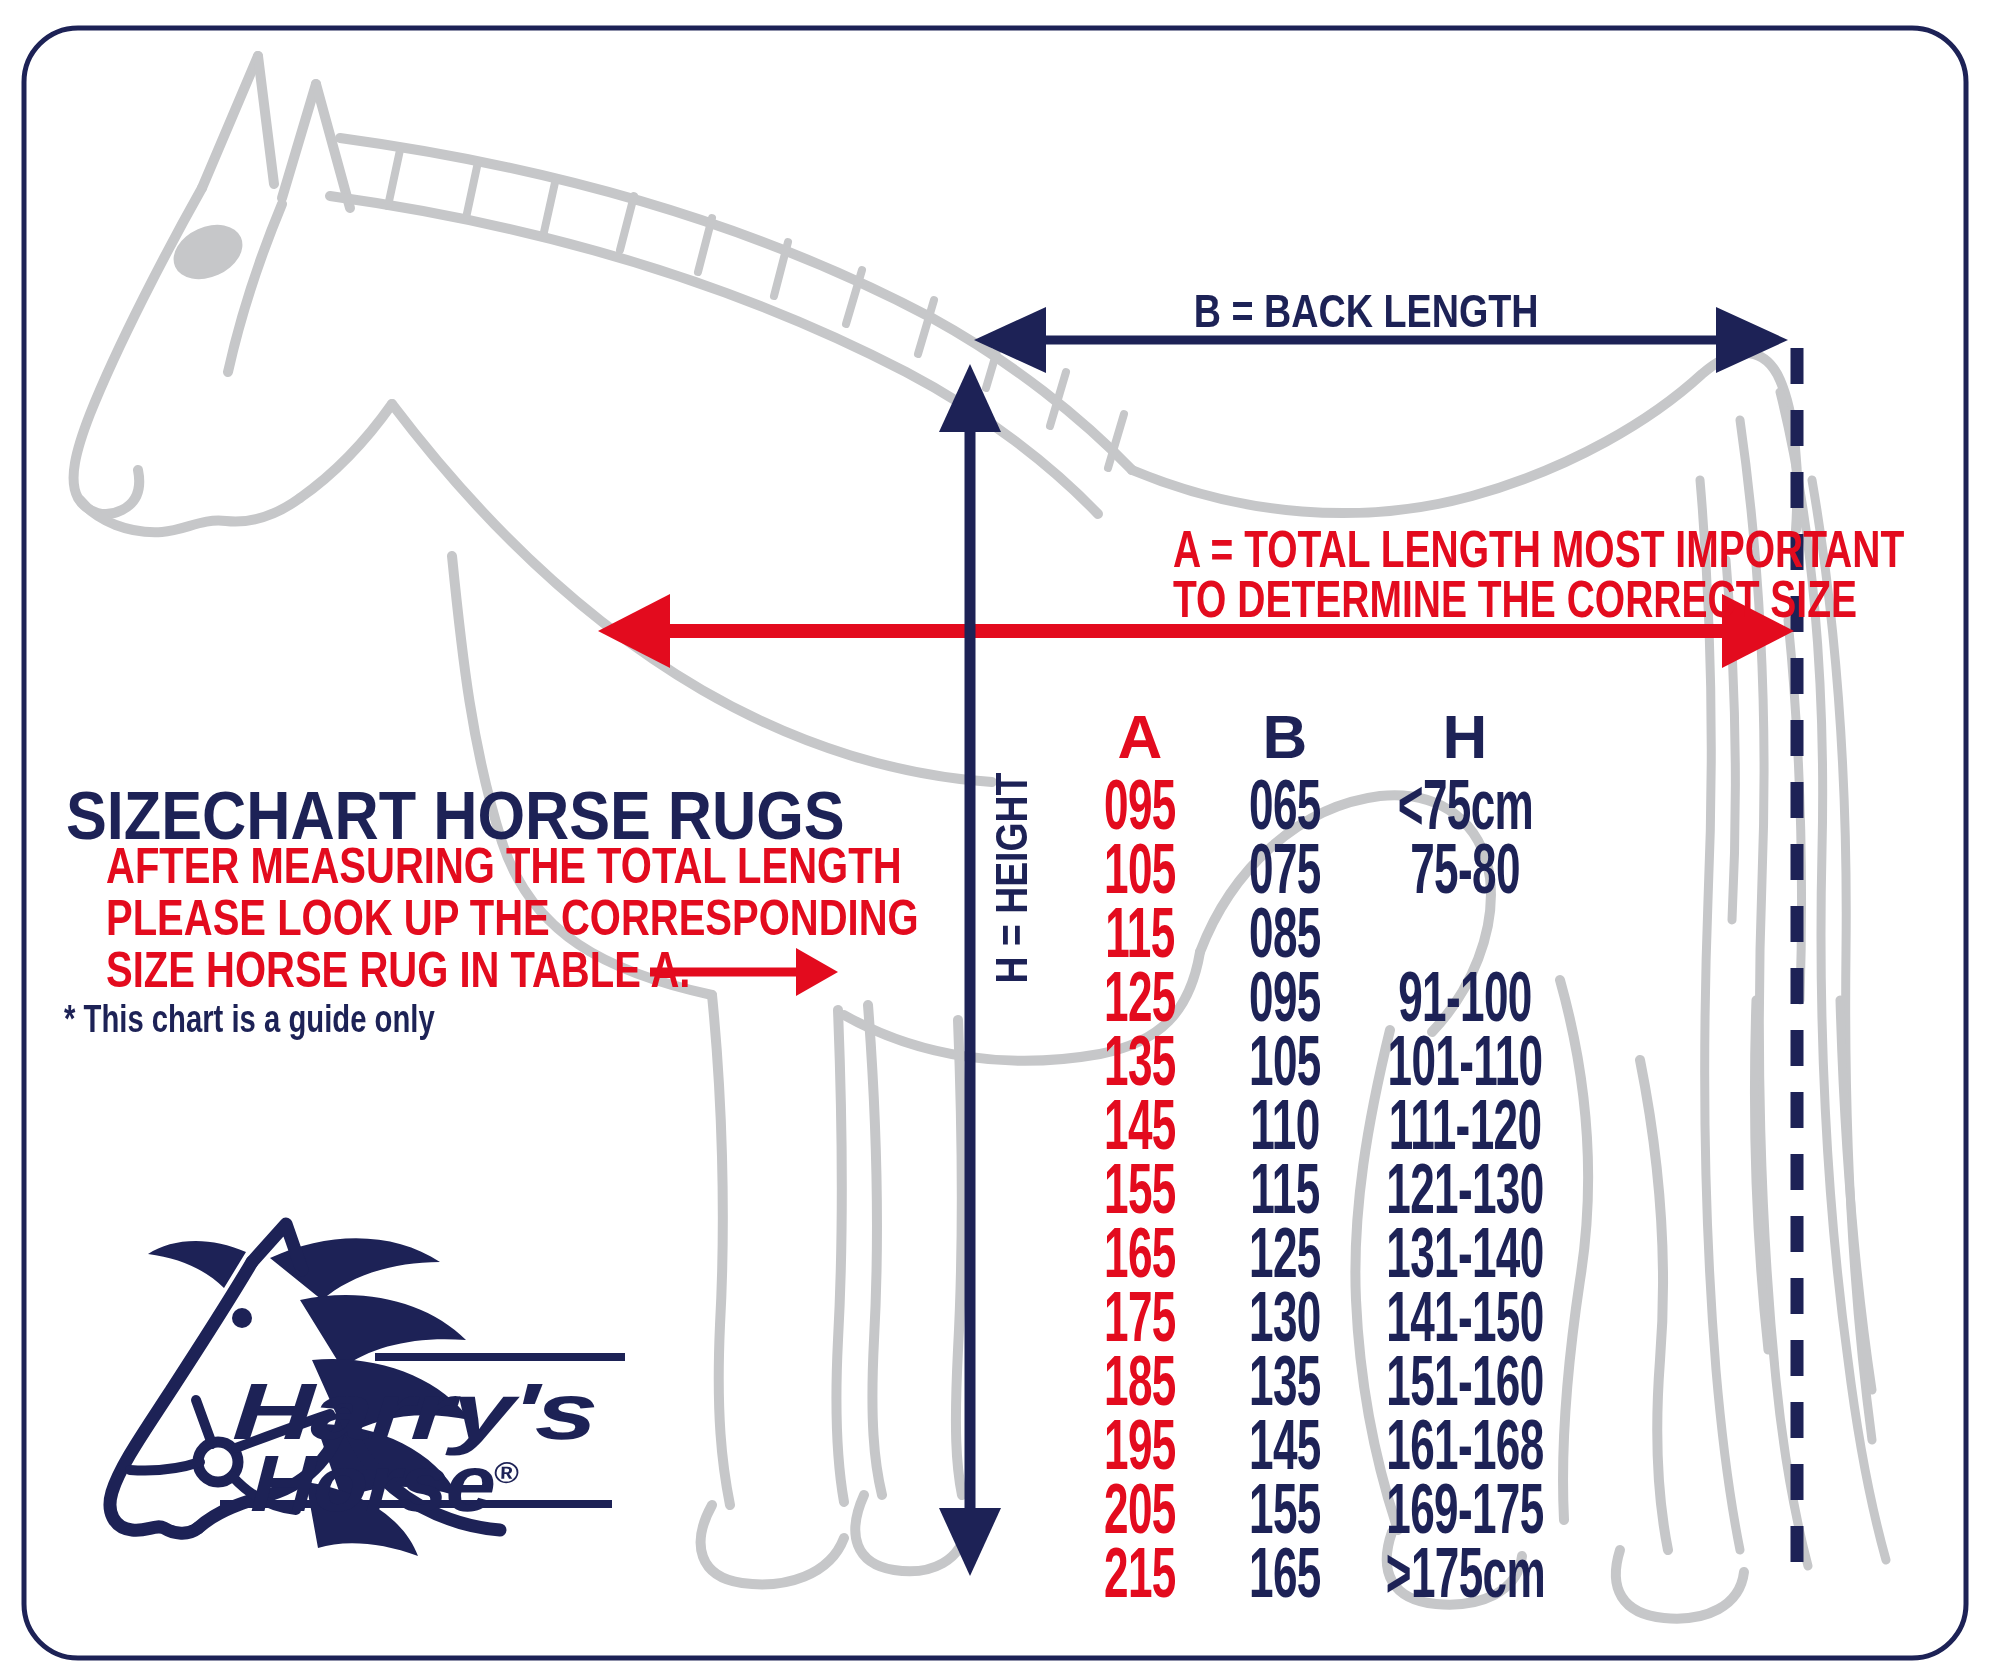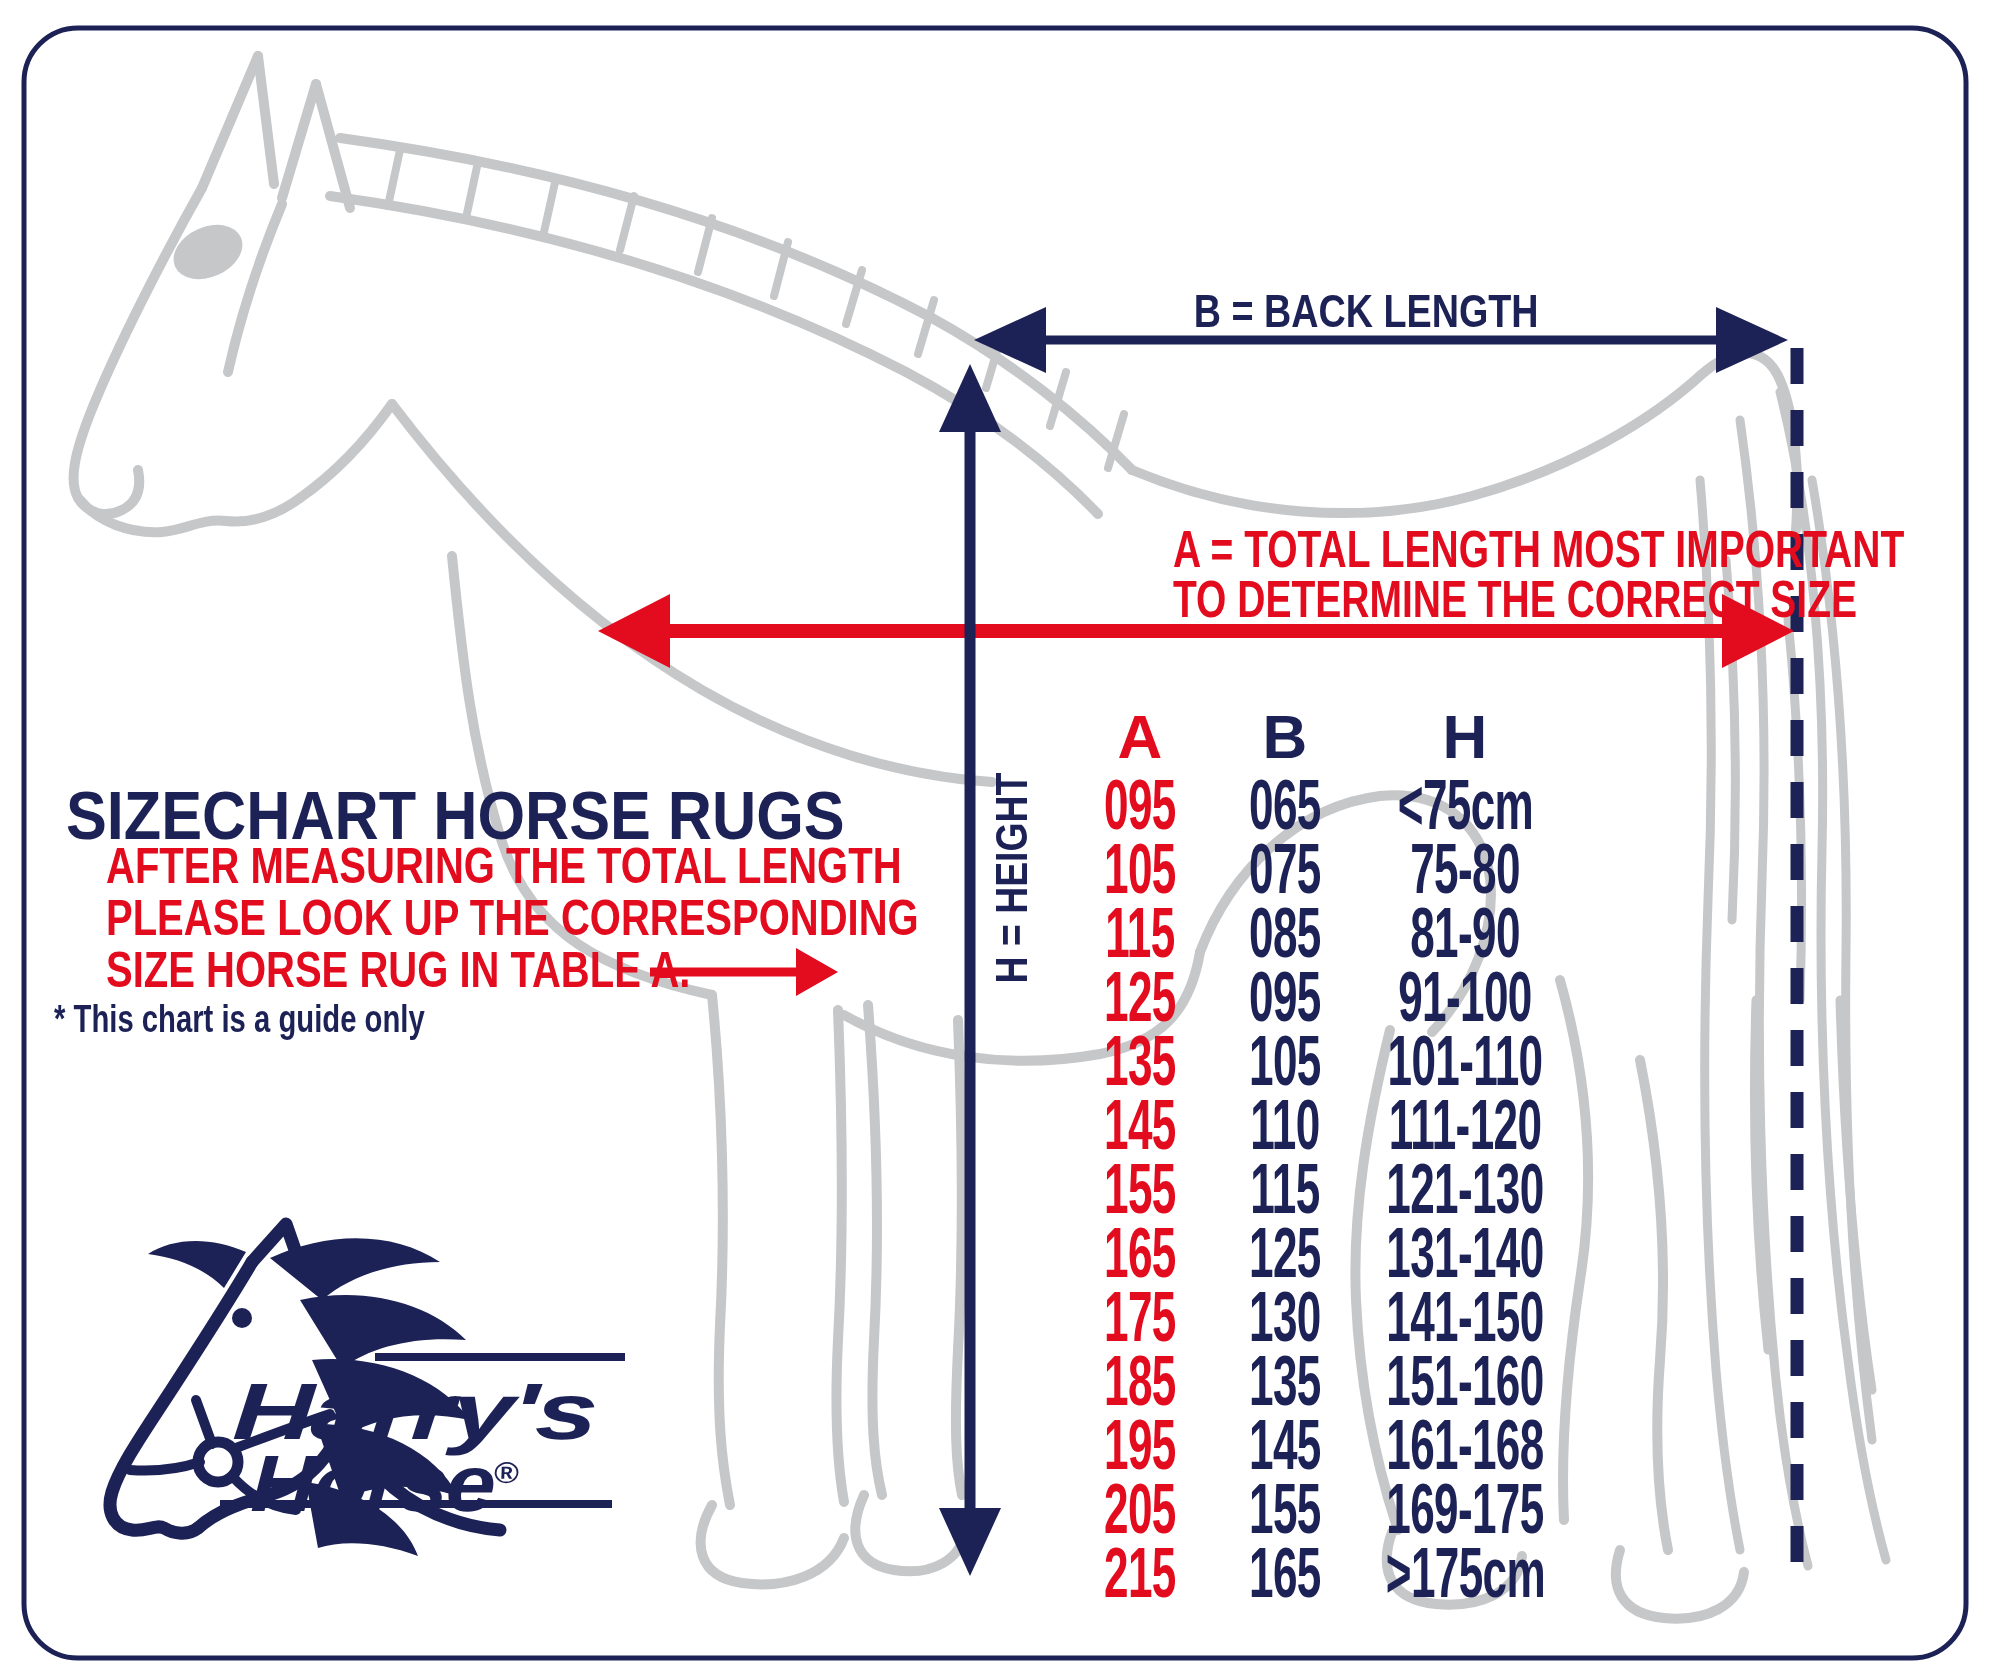--- a/index.html
+++ b/index.html
@@ -17,21 +17,21 @@
   .txt{position:absolute;white-space:nowrap;font-weight:bold;}
   .sq{display:inline-block;transform-origin:0 50%;}
   .sqc{display:inline-block;transform-origin:50% 50%;}
 
   .title{left:66px;top:776px;font-size:68px;color:var(--navy);}
   .title .sq{transform:scaleX(0.90);}
 
   .instr{left:66px;top:840px;font-size:50px;line-height:52px;color:var(--red);margin-left:40px;}
   .instr .sq{transform:scaleX(0.80);}
 
-  .note{left:54px;top:998px;font-size:38px;color:var(--navy);}
+  .note{left:64px;top:998px;font-size:38px;color:var(--navy);}
   .note .sq{transform:scaleX(0.77);}
 
   .blabel{left:1156px;top:284px;width:500px;font-size:46px;color:var(--navy);}
   .blabel .sqc{transform:scaleX(0.82);}
 
   .alabel{left:1108px;top:524px;width:520px;text-align:center;font-size:52px;line-height:50px;color:var(--red);transform:scaleX(0.75);transform-origin:50% 50%;}
 
   .hlabel{left:1012px;top:878px;font-size:44px;color:var(--navy);transform:translate(-50%,-50%) rotate(-90deg) scaleX(0.85);}
 
   .website{left:64px;top:1536px;font-size:46px;color:var(--navy);}
@@ -225,23 +225,20 @@
             <span class="sqc">75-80</span>
           </div>
         </div>
         <div class="trow">
           <div class="tcell c0">
             <span class="sqc">115</span>
           </div>
           <div class="tcell c1">
             <span class="sqc">085</span>
           </div>
-          <div class="tcell c2">
-            <span class="sqc">81-90</span>
-          </div>
         </div>
         <div class="trow">
           <div class="tcell c0">
             <span class="sqc">125</span>
           </div>
           <div class="tcell c1">
             <span class="sqc">095</span>
           </div>
           <div class="tcell c2">
             <span class="sqc">91-100</span>

